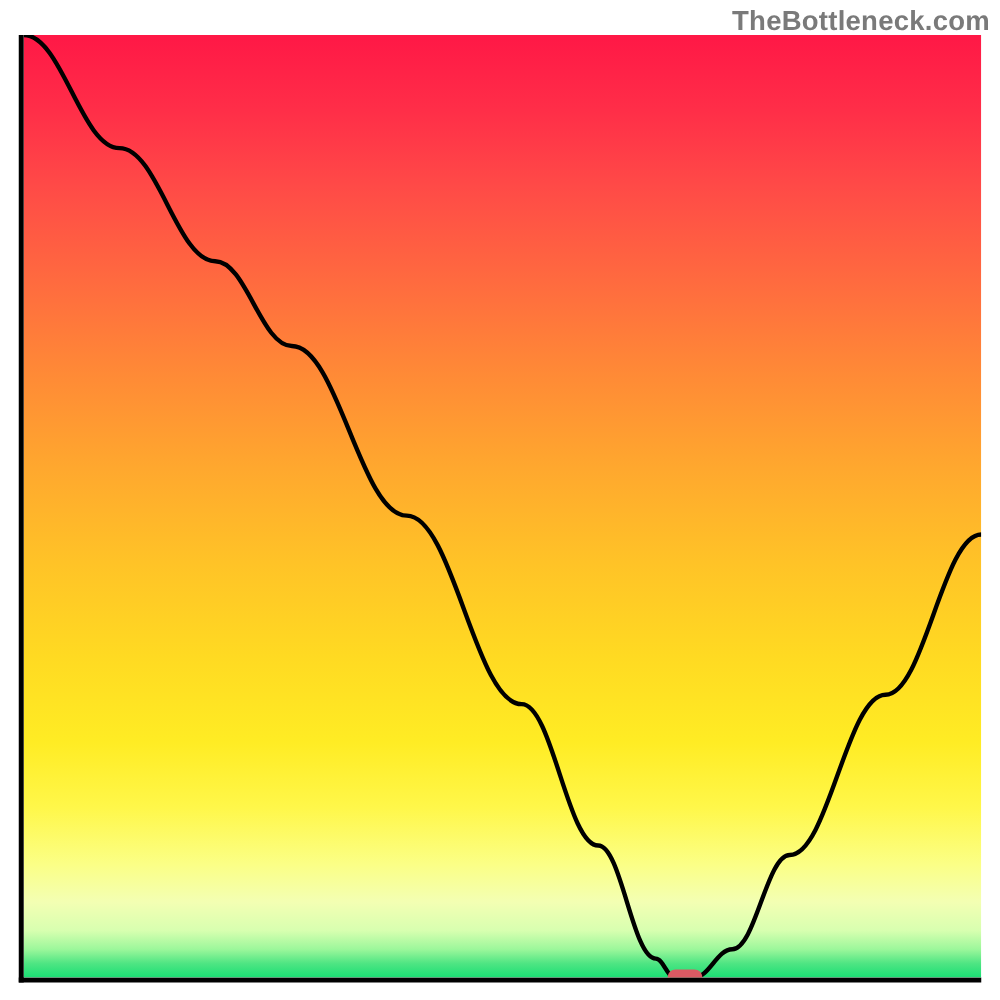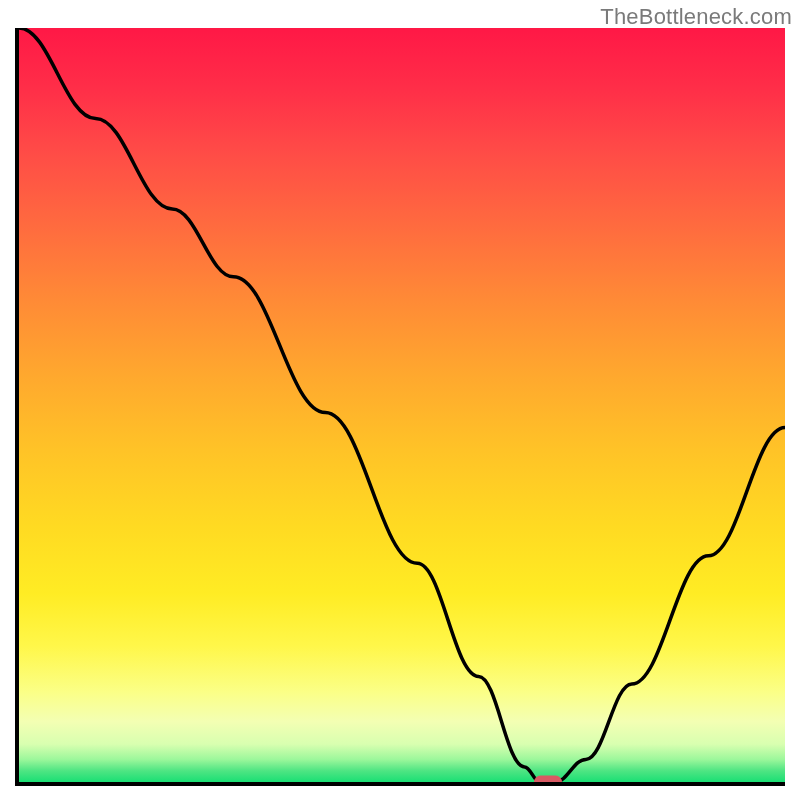--- a/index.html
+++ b/index.html
@@ -14,21 +14,21 @@
     position: relative;
     width: 800px;
     height: 800px;
   }
   .attribution {
     position: absolute;
     top: 4px;
     right: 8px;
     font-size: 22px;
     color: #7a7a7a;
-    font-weight: 400;
+    font-weight: 700;
     letter-spacing: 0.2px;
   }
   .plot-frame {
     position: absolute;
     left: 15px;
     top: 28px;
     width: 770px;
     height: 758px;
     border-left: 4px solid #000;
     border-bottom: 4px solid #000;

